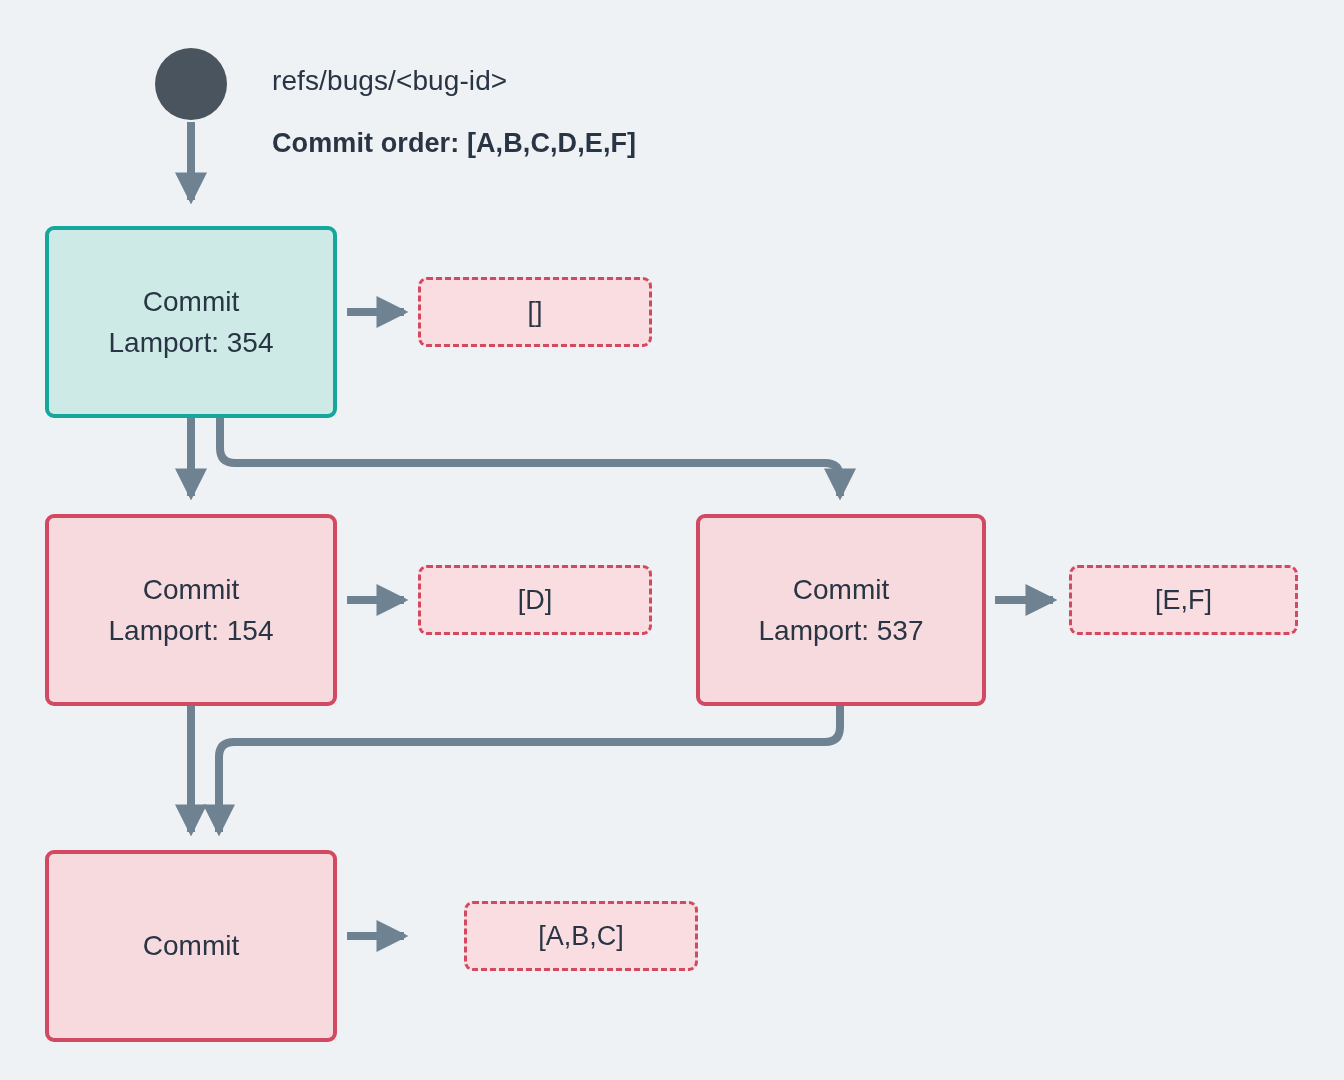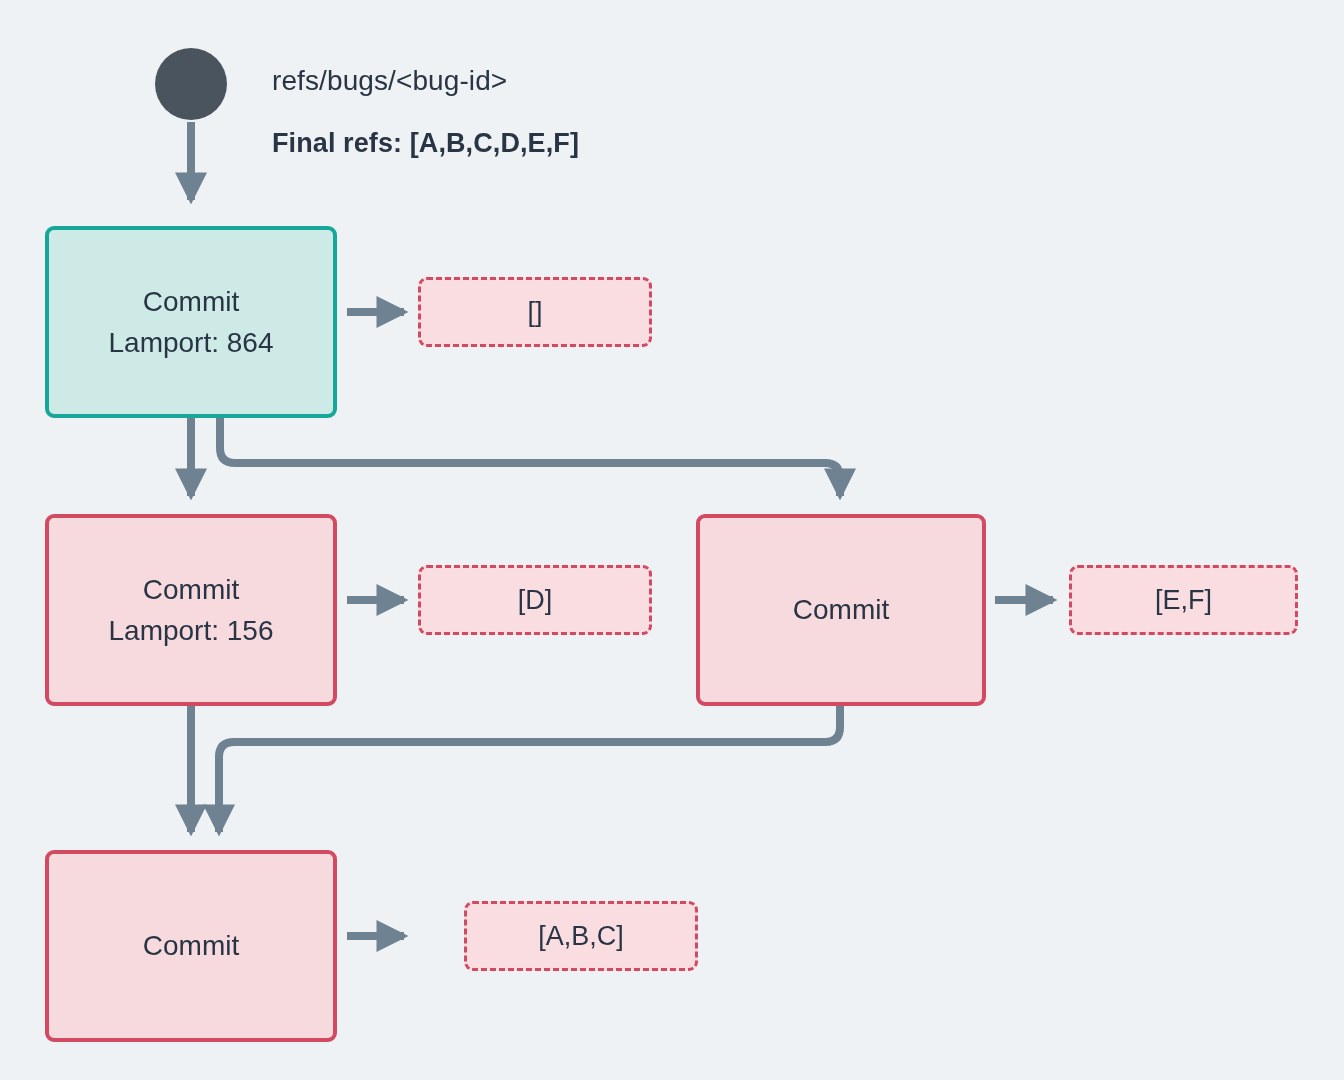--- a/index.html
+++ b/index.html
@@ -123,40 +123,41 @@
     <path d="M 840 698 L 840 727 Q 840 742 825 742 L 234 742 Q 219 742 219 757 L 219 832" fill="none" stroke="#6f8292" stroke-width="8" marker-end="url(#ah)"></path>
 
     <path d="M 347 312 L 404 312" fill="none" stroke="#6f8292" stroke-width="8" marker-end="url(#ah)"></path>
     <path d="M 347 600 L 404 600" fill="none" stroke="#6f8292" stroke-width="8" marker-end="url(#ah)"></path>
     <path d="M 995 600 L 1053 600" fill="none" stroke="#6f8292" stroke-width="8" marker-end="url(#ah)"></path>
     <path d="M 347 936 L 404 936" fill="none" stroke="#6f8292" stroke-width="8" marker-end="url(#ah)"></path>
   </svg>
 
   <div class="root-dot"></div>
   <div class="ref-label">refs/bugs/&lt;bug-id&gt;</div>
-  <div class="final-order">Final refs: [A,B,C,D,E,F]</div>
+  <div class="final-order">Commit order: [A,B,C,D,E,F]</div>
 
   <div class="commit-box teal" style="left:45px; top:214px; width:292px; height:192px;">
     <span class="ln">Commit</span>
-    <span class="ln">Lamport: 864</span>
+    <span class="ln">Lamport: 354</span>
   </div>
   <div class="payload-box" style="left:418px; top:277px; width:234px; height:70px;">
     <span>[]</span>
   </div>
 
   <div class="commit-box pink" style="left:45px; top:502px; width:292px; height:192px;">
     <span class="ln">Commit</span>
-    <span class="ln">Lamport: 156</span>
+    <span class="ln">Lamport: 154</span>
   </div>
   <div class="payload-box" style="left:418px; top:565px; width:234px; height:70px;">
     <span>[D]</span>
   </div>
 
   <div class="commit-box pink" style="left:696px; top:502px; width:290px; height:192px;">
     <span class="ln">Commit</span>
+    <span class="ln">Lamport: 537</span>
   </div>
   <div class="payload-box" style="left:1069px; top:565px; width:229px; height:70px;">
     <span>[E,F]</span>
   </div>
 
   <div class="commit-box pink" style="left:45px; top:838px; width:292px; height:192px;">
     <span class="ln">Commit</span>
   </div>
   <div class="payload-box" style="left:418px; top:901px; width:234px; height:70px;margin-left:46px;">
     <span>[A,B,C]</span>

